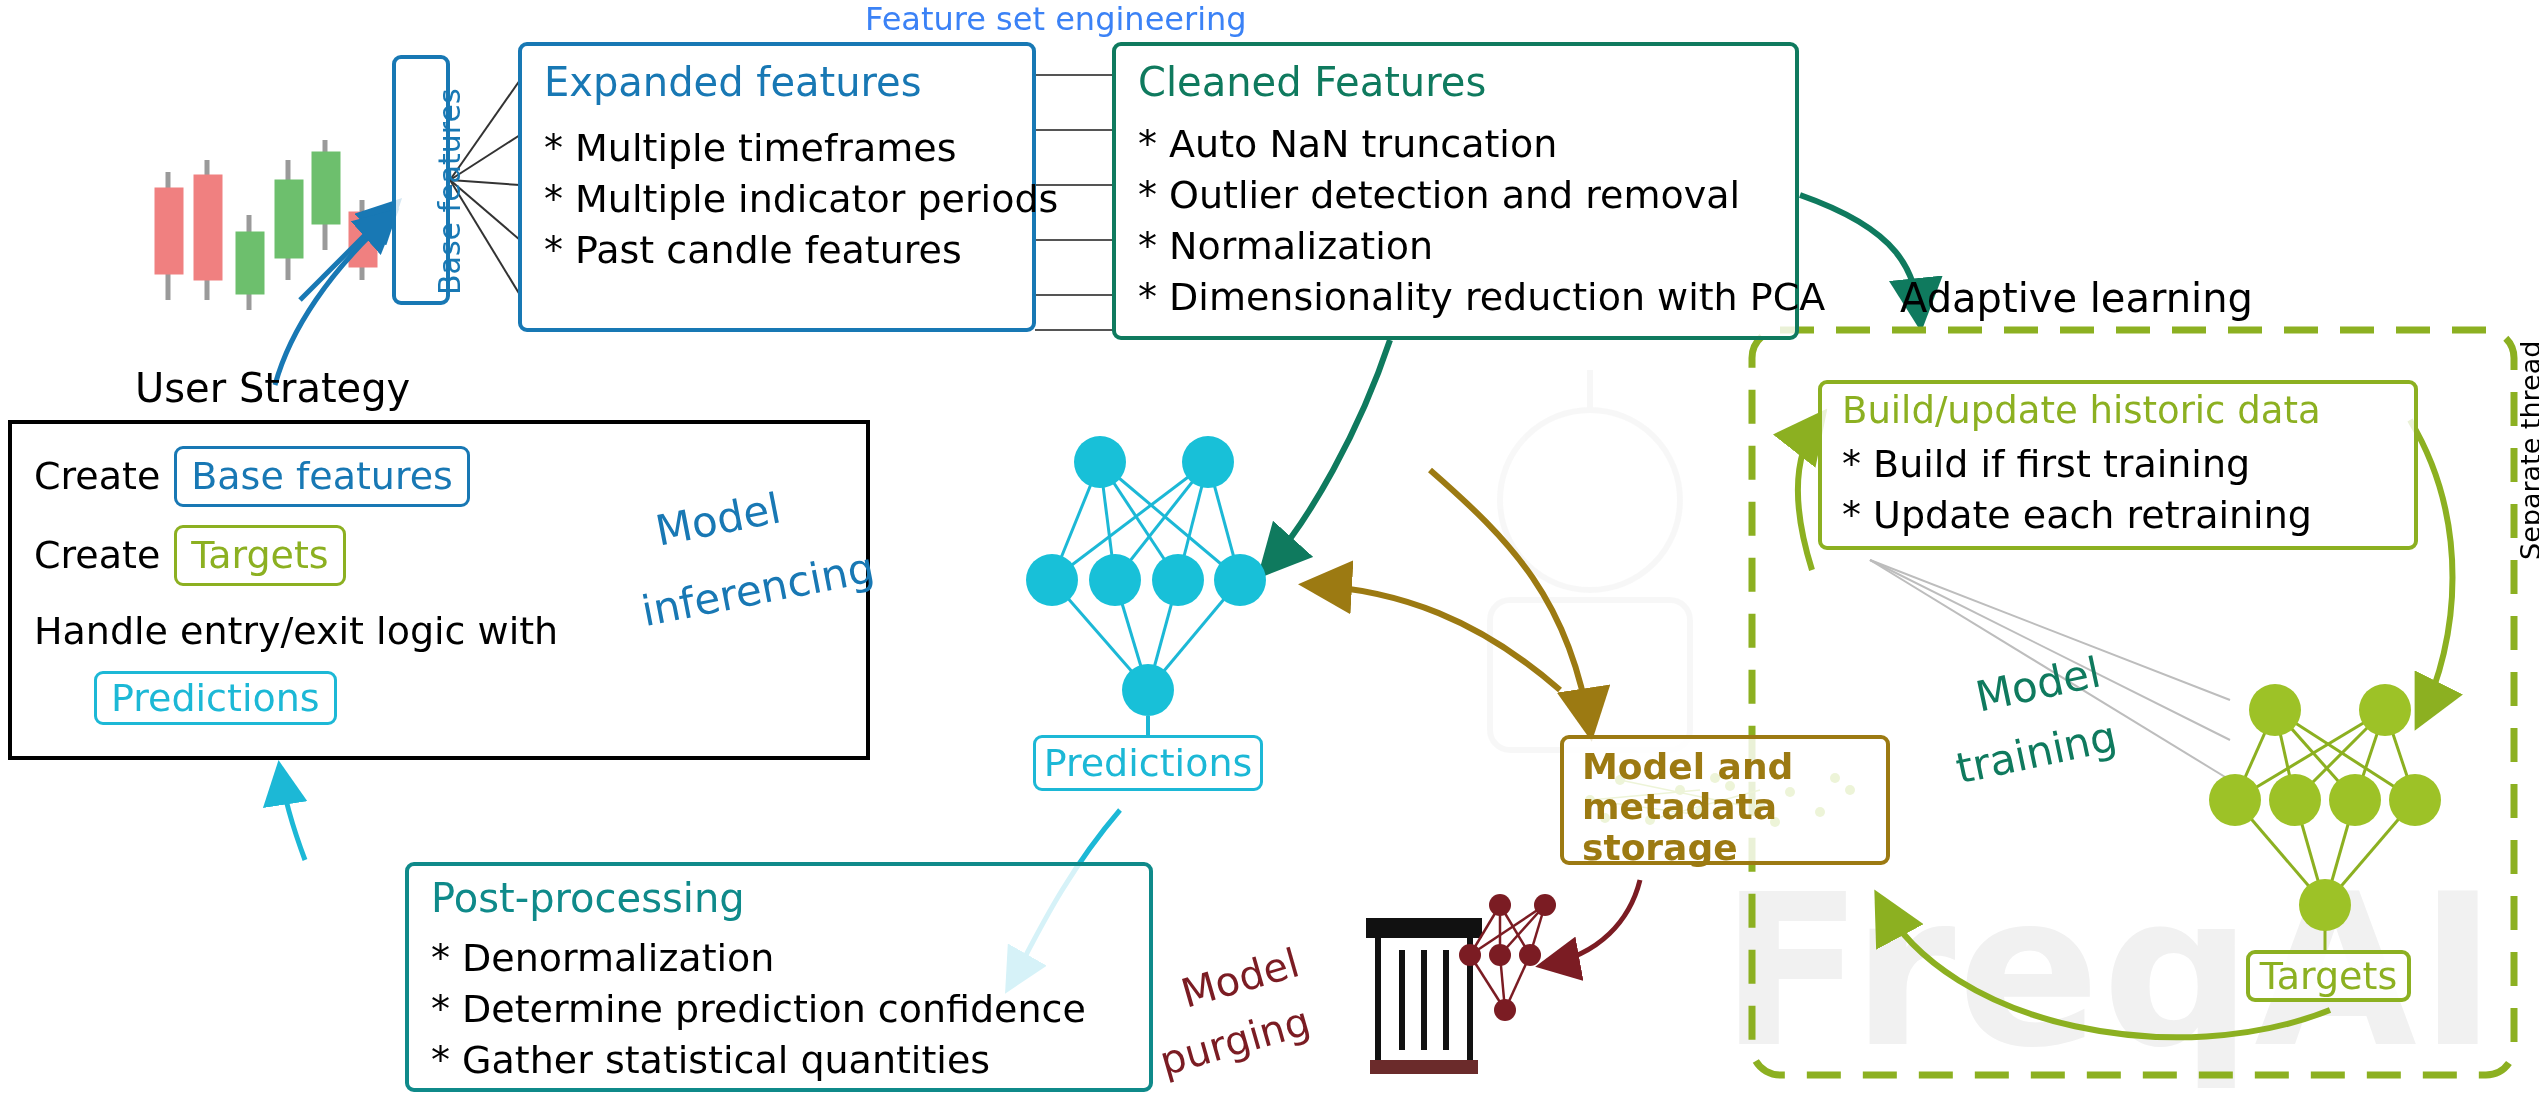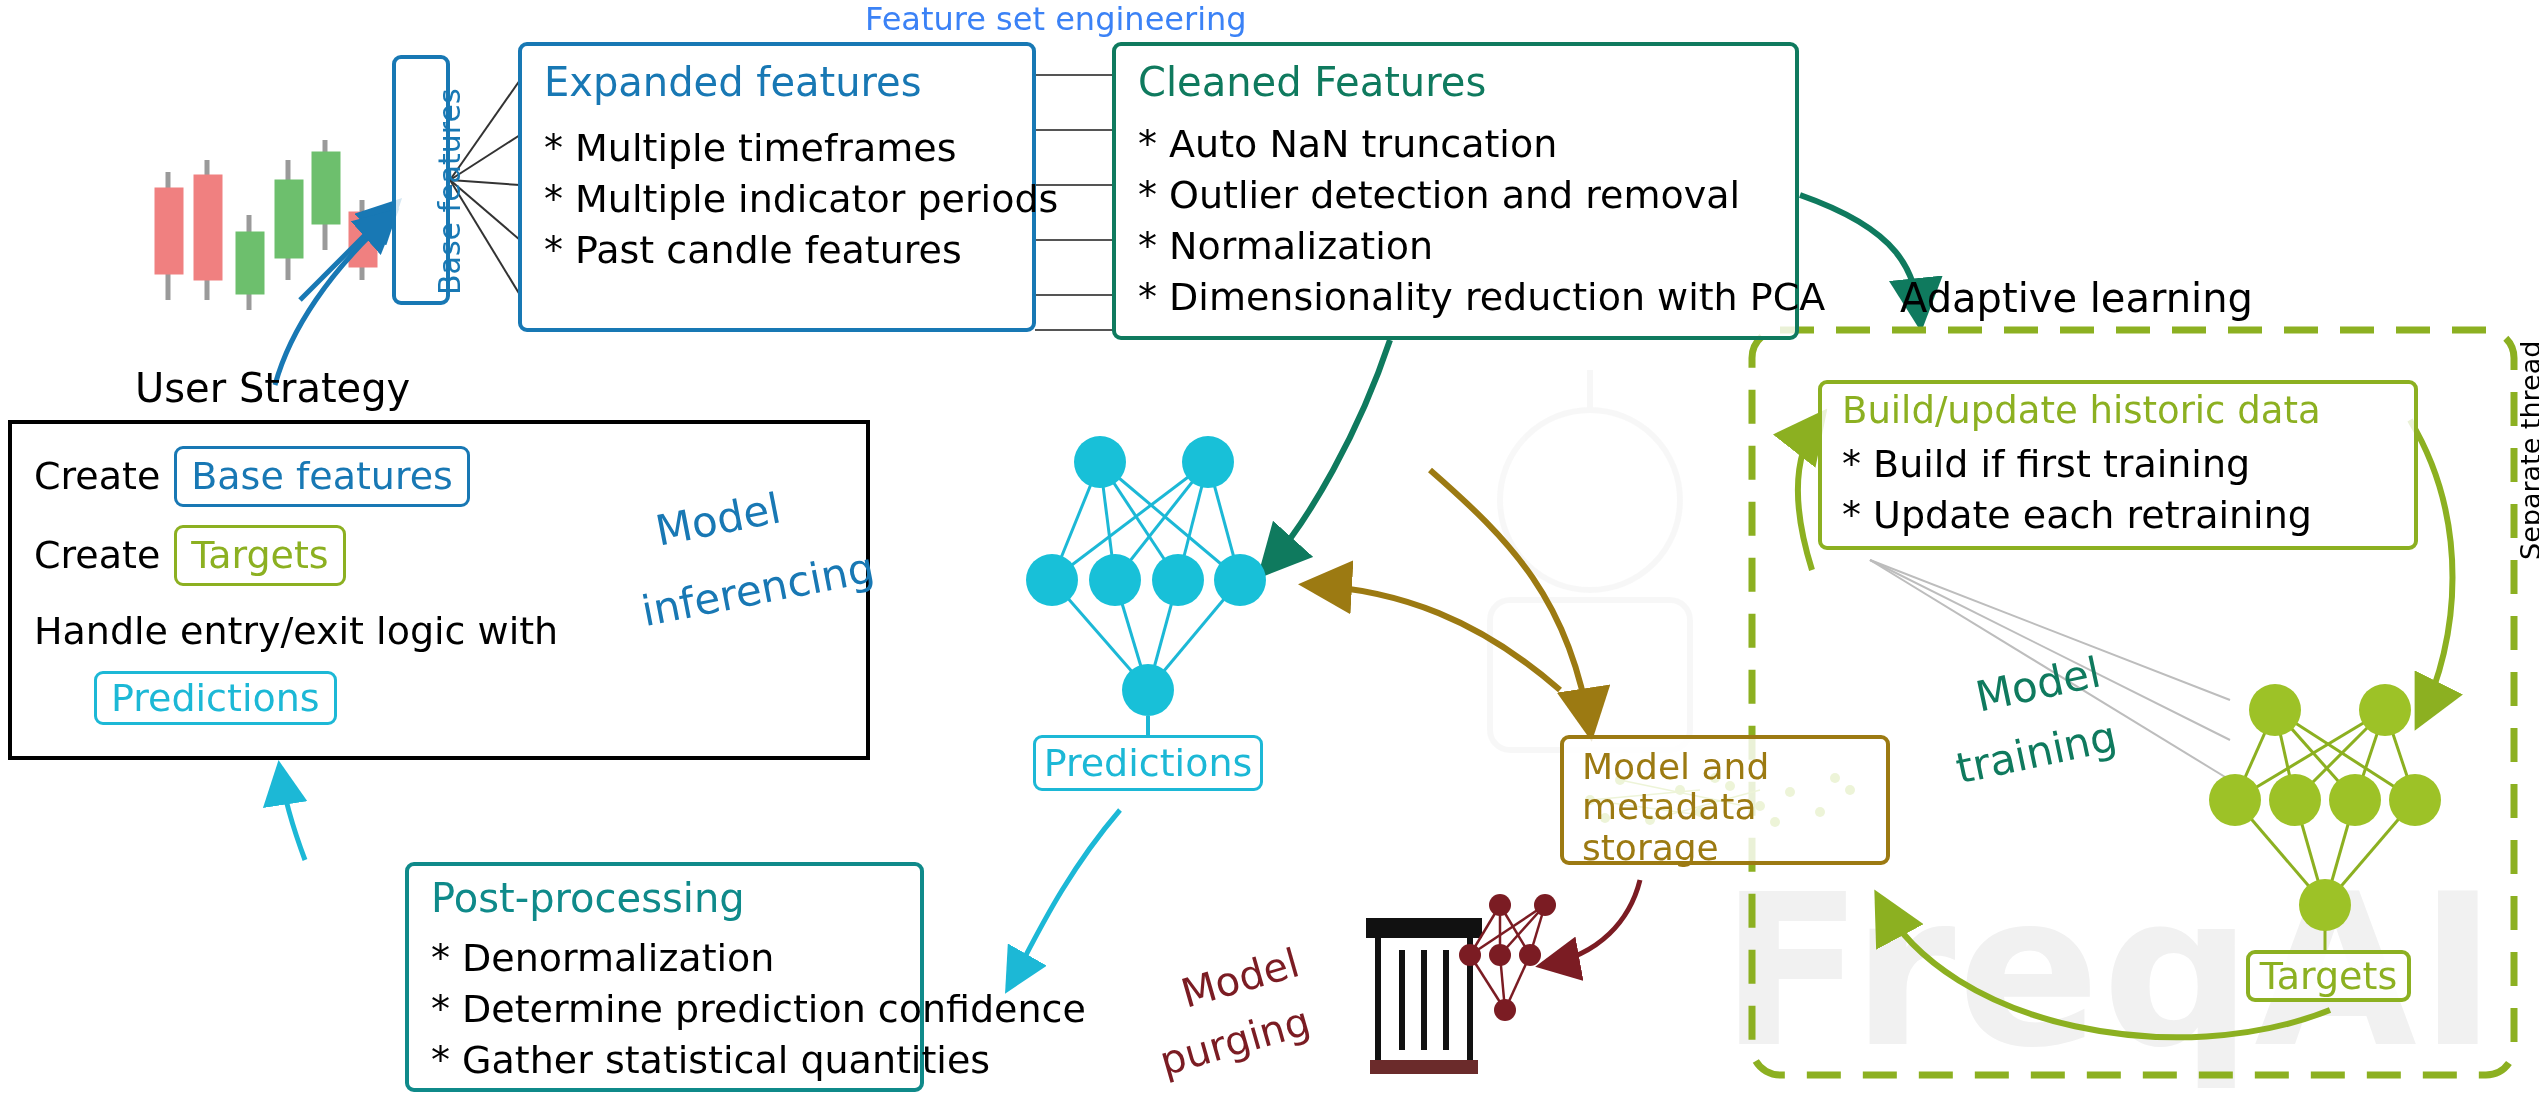--- a/index.html
+++ b/index.html
@@ -12,21 +12,21 @@
   .box{position:absolute;box-sizing:border-box;background:rgba(255,255,255,0.82);}
   .ttl{font-size:40px;line-height:1.12;}
   .li{font-size:38px;line-height:1.34;white-space:nowrap;}
   .lbl{position:absolute;font-size:31px;}
   
   .c-blue{color:#1878b4;} .bd-blue{border:4px solid #1878b4;}
   .c-green{color:#0f7a5e;} .bd-green{border:4px solid #0f7a5e;}
   .c-teal{color:#0f8a8a;} .bd-teal{border:4px solid #0f8a8a;}
   .c-cyan{color:#1cb8d6;} .bd-cyan{border:3px solid #1cb8d6;}
   .c-olive{color:#8cb021;} .bd-olive{border:4px solid #8cb021;}
-  .c-gold{color:#9c7a12;} .bd-gold{border:4px solid #9c7a12;}
+  .c-gold{color:#9c7a12;} .bd-gold{border:4px solid #9c7a12;font-weight:bold;}
   .c-black{color:#000;} .bd-black{border:4px solid #000;}
   .c-dgreen{color:#0f7a5e;}
   .c-maroon{color:#7b1c23;}
   .c-grey{color:#3b82f6;}
   .rot{transform-origin:0 0;}
   .rounded{border-radius:9px;}
   
   .wm{position:absolute;right:40px;bottom:10px;font-size:210px;color:#f1f1f1;font-weight:bold;letter-spacing:2px;}
 </style>
 </head>
@@ -272,21 +272,21 @@
     </div>
   </div>
 
   <div class="lbl c-blue" style="left:655px;top:495px;font-size:42px;transform:rotate(-11deg);">Model</div>
   <div class="lbl c-blue" style="left:640px;top:565px;font-size:42px;transform:rotate(-11deg);">inferencing</div>
 
   <div class="box bd-cyan rounded" style="left:1033px;top:735px;width:230px;height:56px;display:flex;align-items:center;justify-content:center;">
     <span class="li c-cyan">Predictions</span>
   </div>
 
-  <div class="box bd-teal rounded" style="left:405px;top:862px;width:519px;height:230px;padding:10px 22px;">
+  <div class="box bd-teal rounded" style="left:405px;top:862px;width:748px;height:230px;padding:10px 22px;">
     <div class="ttl c-teal">Post-processing</div>
     <div class="li c-black" style="margin-top:12px;">* Denormalization</div>
     <div class="li c-black">* Determine prediction confidence</div>
     <div class="li c-black">* Gather statistical quantities</div>
   </div>
 
   <div class="lbl c-maroon" style="left:1180px;top:955px;font-size:40px;transform:rotate(-16deg);">Model</div>
   <div class="lbl c-maroon" style="left:1158px;top:1018px;font-size:40px;transform:rotate(-16deg);">purging</div>
 
   <div class="box bd-gold rounded" style="left:1560px;top:735px;width:330px;height:130px;padding:8px 18px;">

